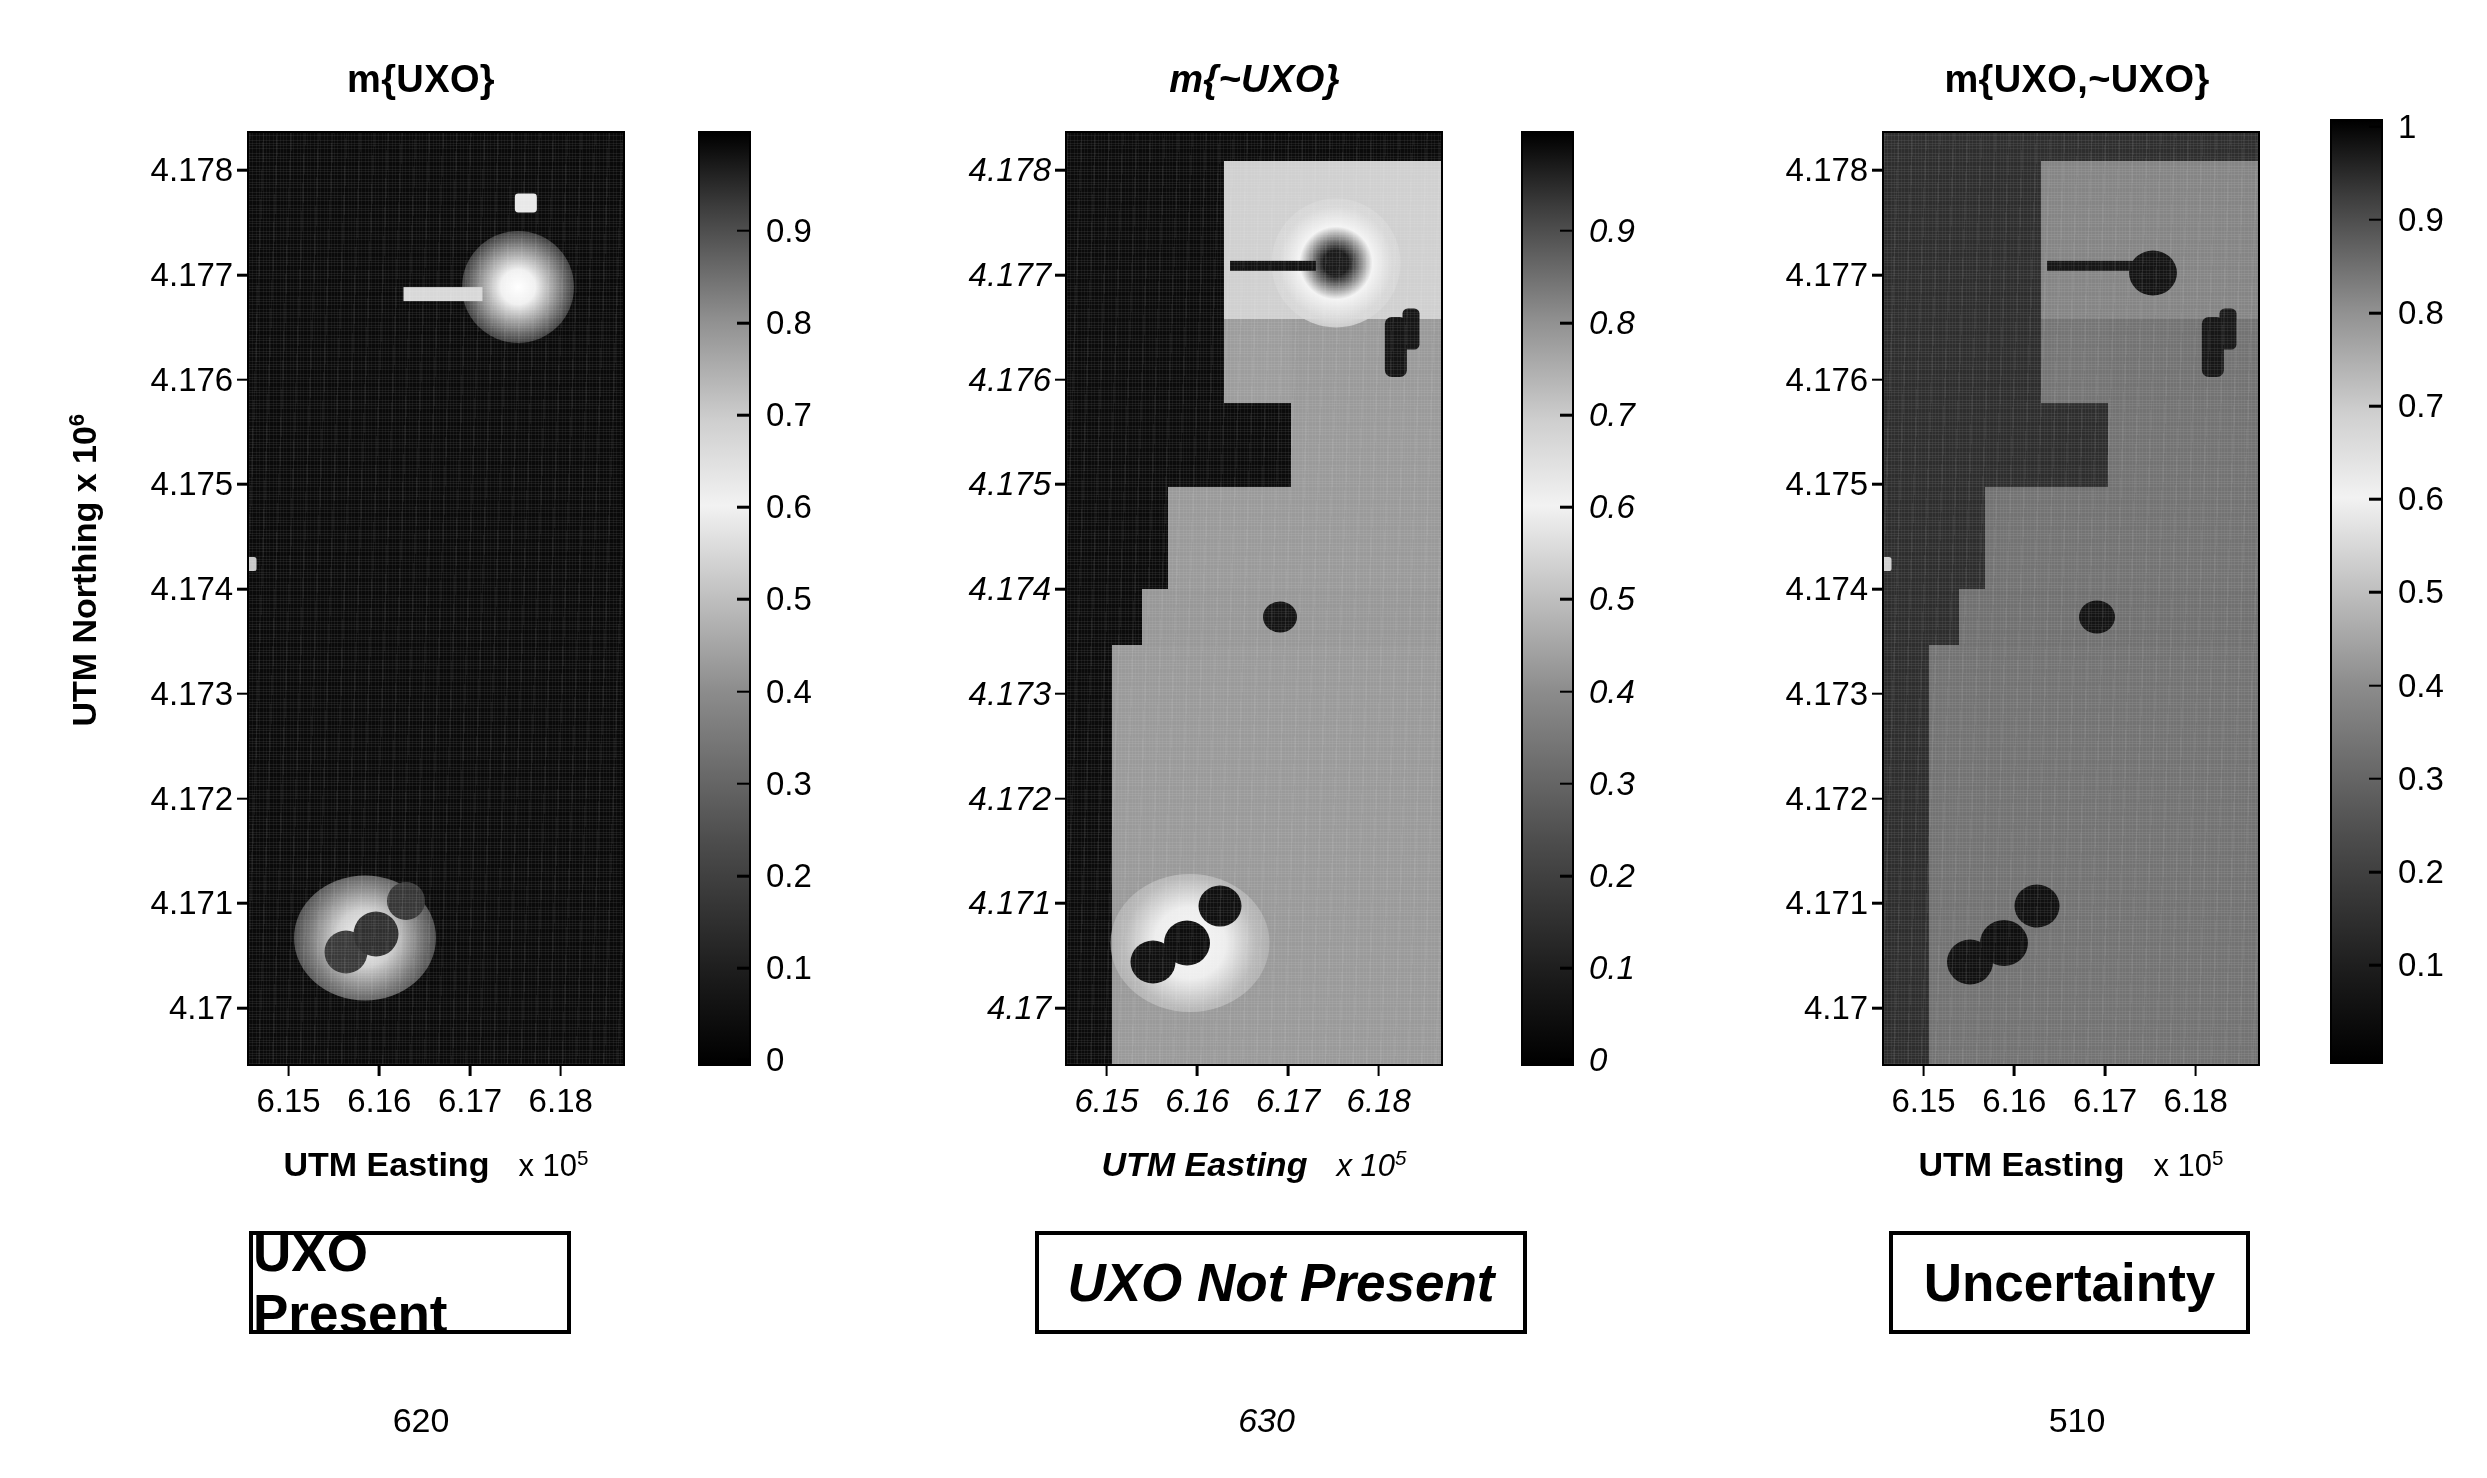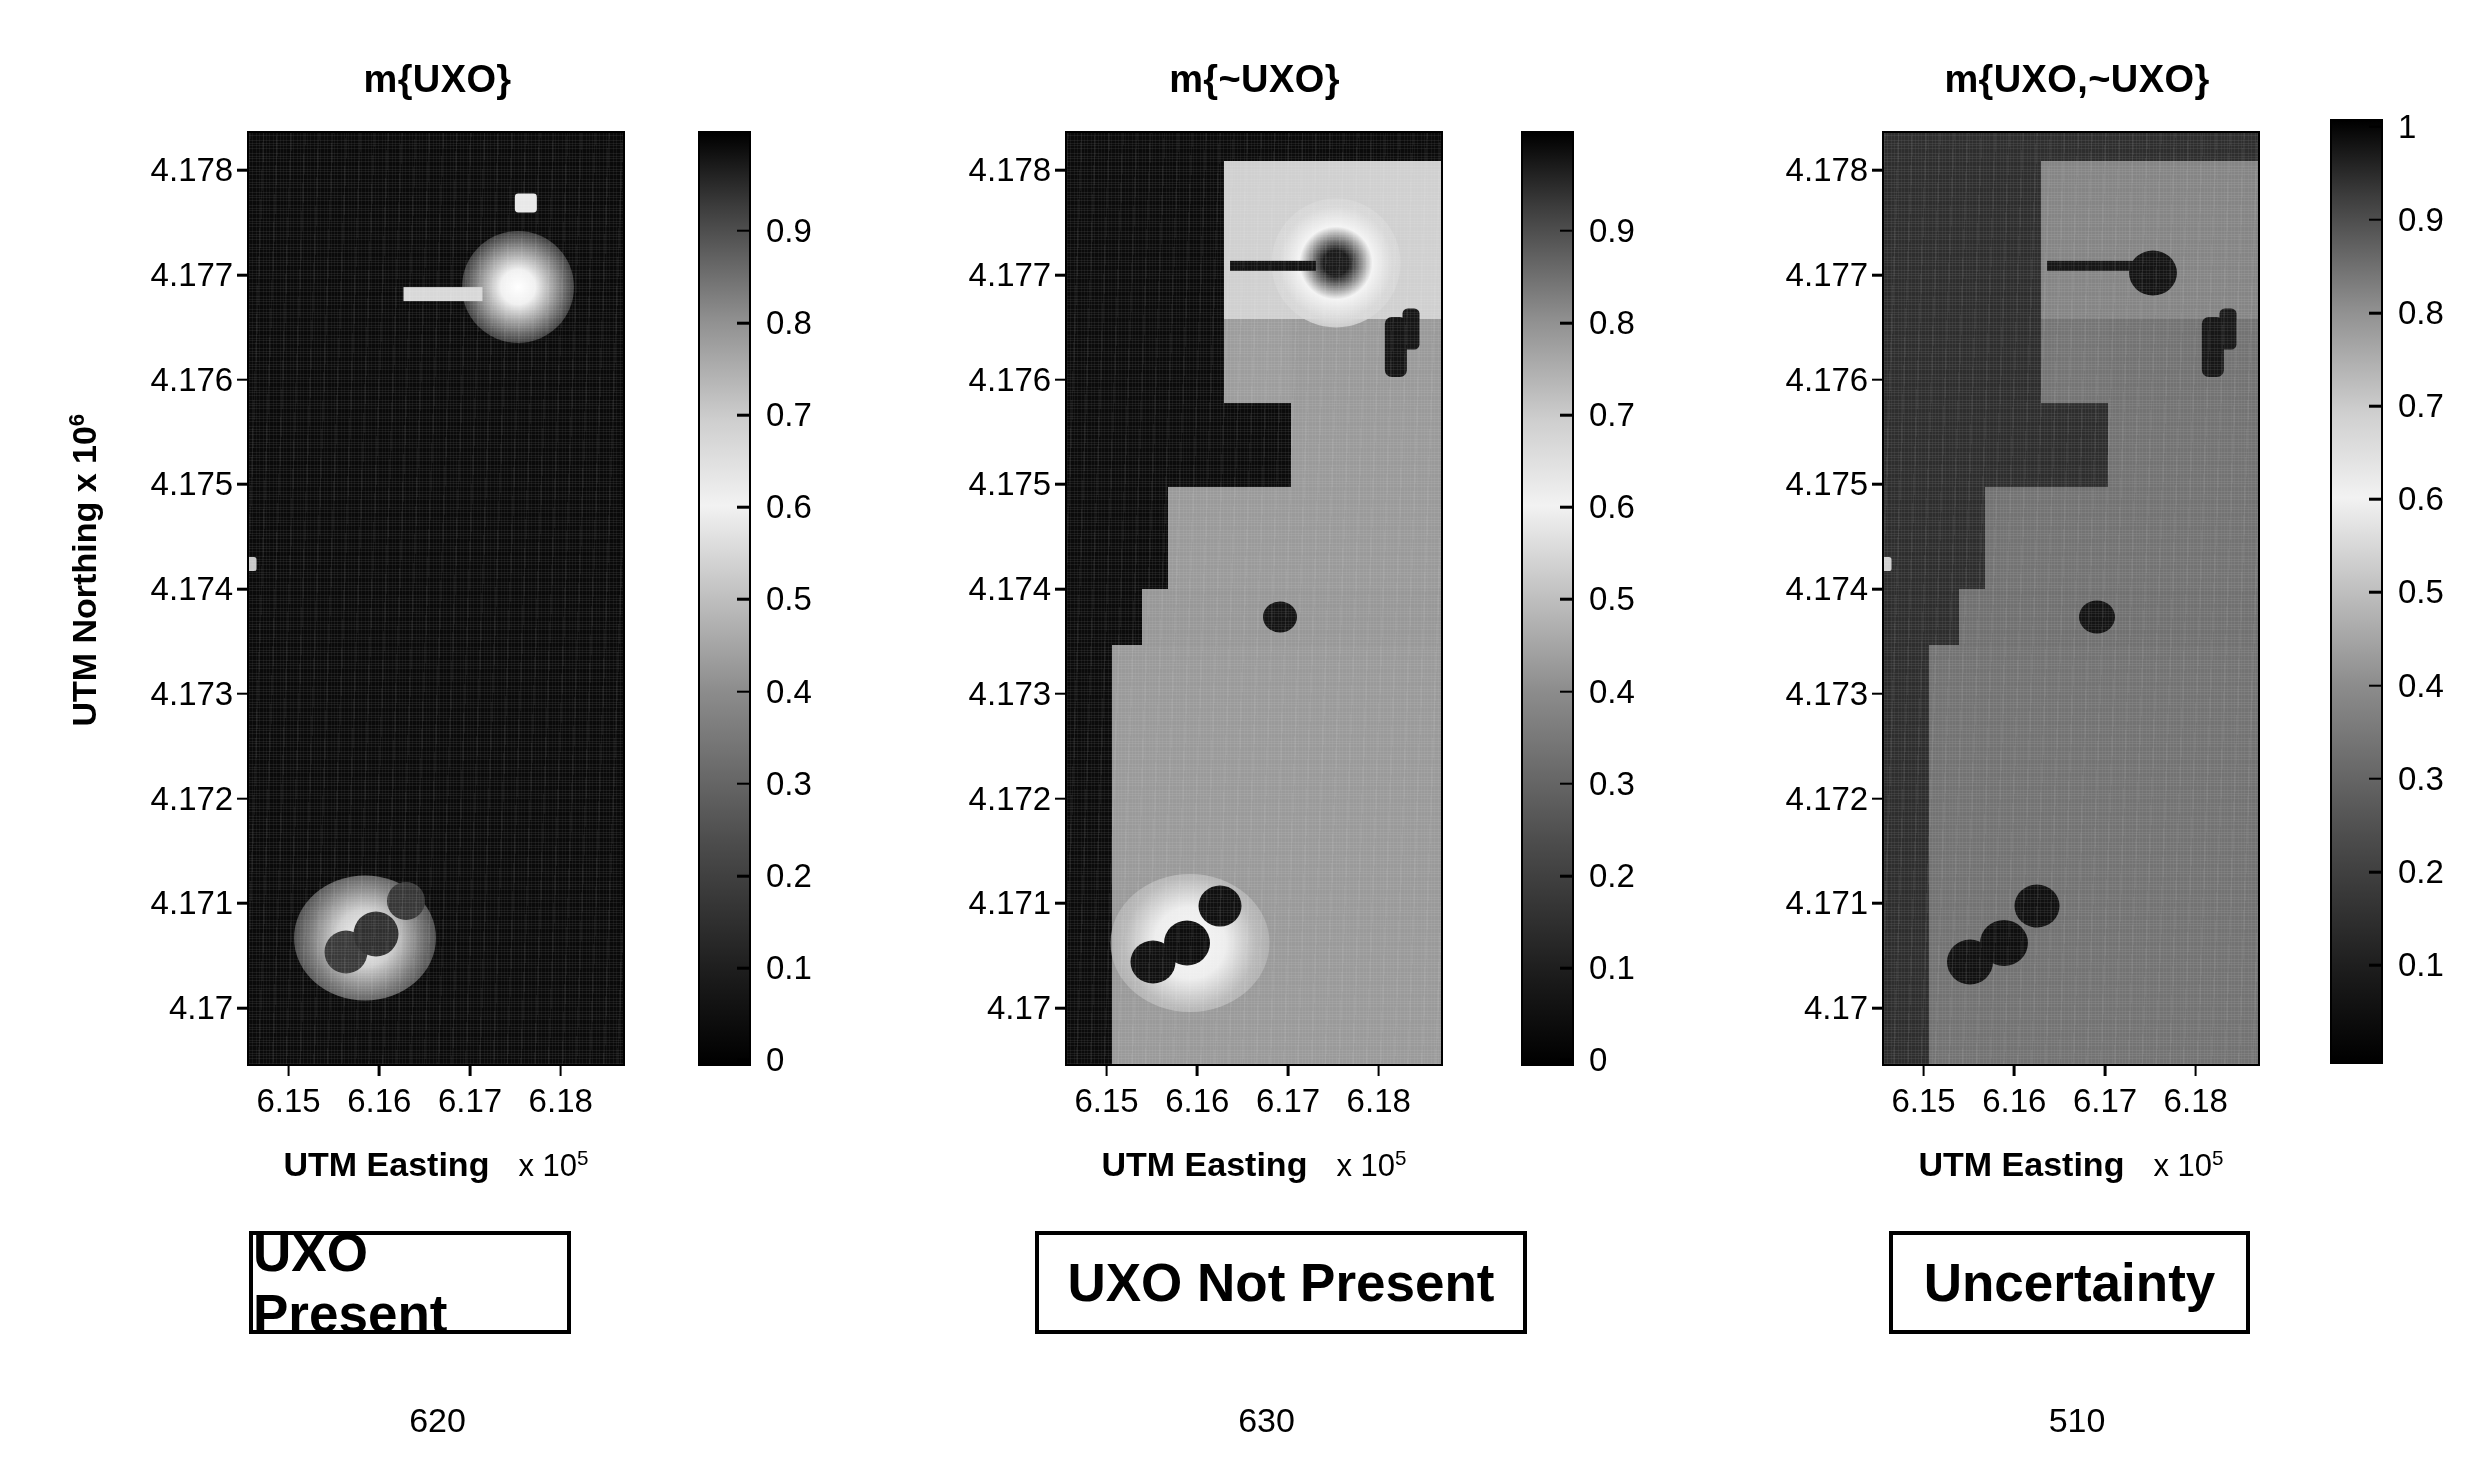--- a/index.html
+++ b/index.html
@@ -98,21 +98,21 @@
   
   .blob{position:absolute;border-radius:50%;transform:translate(-50%,-50%);}
   .bar-feature{position:absolute;transform:translate(-50%,-50%);}
   .region{position:absolute;}
 </style>
 </head>
 <body>
 
 <div class="figure">
 
-  <div class="panel" style="left:0;width:842px;padding-left:33px;">
+  <div class="panel" style="left:0;width:842px;">
     <div class="panel-title">m{UXO}</div>
 
     <div class="yaxis-label" style="left:-131px;top:550px;width:430px;text-align:center;">
       <span>UTM Northing x 10</span><sup>6</sup>
     </div>
 
     <div class="plot-wrap" style="left:247px;top:131px;width:378px;height:935px;">
 
       <div class="map">
         <div class="layer" style="background:#0a0a0a;"></div>
@@ -164,21 +164,21 @@
       <div class="cbar-tick" style="top:89.7%;">0.1</div>
       <div class="cbar-tick" style="top:99.6%;">0</div>
     </div>
 
     <div class="caption-box" style="left:249px;top:1231px;width:322px;height:103px;">
       <span>UXO Present</span>
     </div>
     <div class="ref-num" style="top:1401px;left:0;">620</div>
   </div>
 
-  <div class="panel" style="left:842px;width:825px;">
+  <div class="panel" style="left:842px;width:825px;font-style:italic;">
     <div class="panel-title">m{~UXO}</div>
 
     <div class="plot-wrap" style="left:223px;top:131px;width:378px;height:935px;">
 
       <div class="map">
         <div class="layer" style="background:#0b0b0b;"></div>
 
         <div class="region" style="left:42%;top:3%;right:0;height:17%;background:#d0d0d0;"></div>
         <div class="region" style="left:42%;top:20%;right:0;height:9%;background:#9d9d9d;"></div>
         <div class="region" style="left:60%;top:20%;right:0;height:18%;background:#9a9a9a;"></div>

